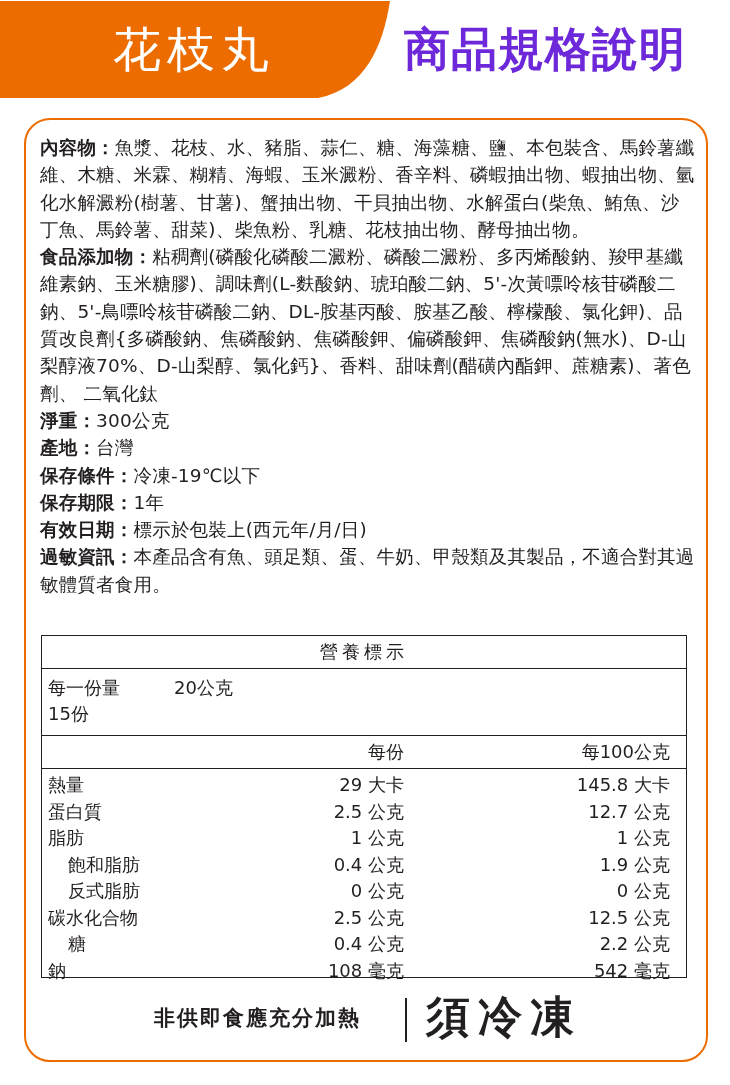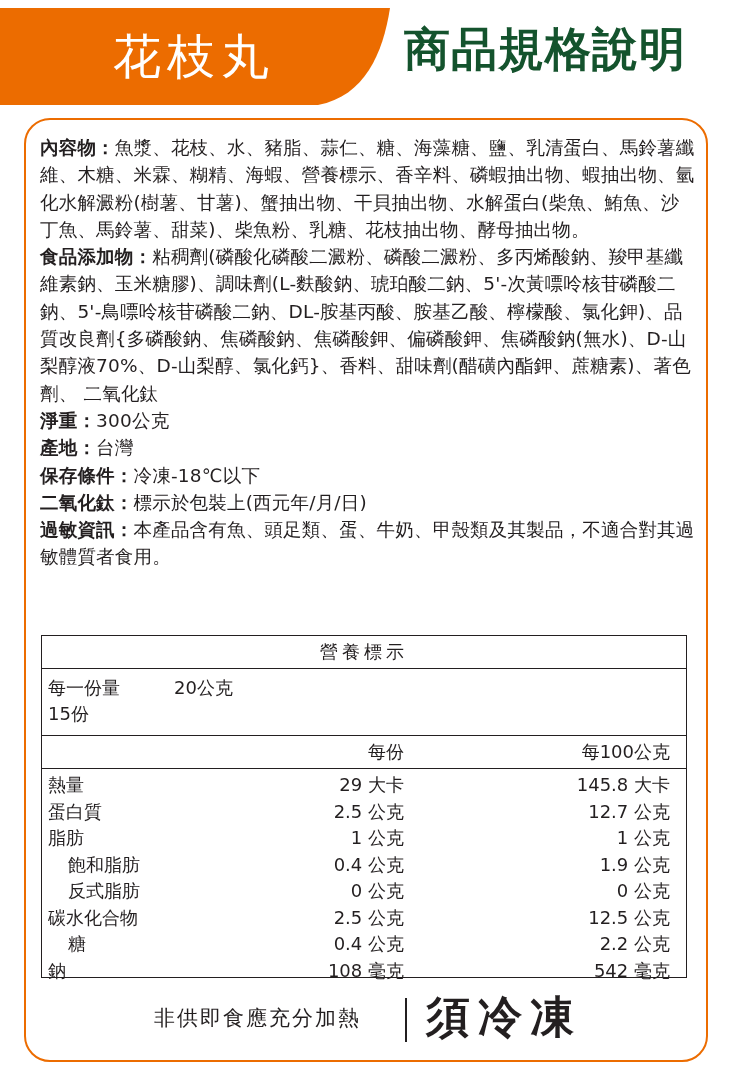--- a/index.html
+++ b/index.html
@@ -3,34 +3,34 @@
 <meta charset="utf-8">
 <style>
   html, body { margin:0; padding:0; }
   body {
     width:730px; height:1085px; position:relative; overflow:hidden;
     background:#ffffff;
     font-family:"DejaVu Sans", "Liberation Sans", sans-serif;
     color:#231f20;
   }
   .banner {
-    position:absolute; left:0; top:8px; width:392px; height:98px;
+    position:absolute; left:0; top:1px; width:392px; height:98px;
     overflow:hidden;
     padding-left:48px;
   }
   .banner svg { position:absolute; left:0; top:0; }
   .banner-title {
     position:absolute; left:0; top:0; width:380px; height:98px;
     line-height:96px; text-align:center; color:#ffffff;
     font-size:48px; letter-spacing:6px; padding-right:0;
   }
   .banner-title span { display:inline-block; padding-left:8px; }
   .page-title {
     position:absolute; left:404px; top:18px; width:300px; height:62px;
-    line-height:62px; color:#14532d; font-size:46px; letter-spacing:1px;
+    line-height:62px; color:#6d28d9; font-size:46px; letter-spacing:1px;
     white-space:nowrap; font-weight:bold;
   }
   .spec-box {
     position:absolute; left:24px; top:118px; width:680px; height:940px;
     border:2.5px solid #ec6c00; border-radius:26px; box-sizing:content-box;
   }
   .spec-text {
     position:absolute; left:40px; top:134px; width:656px;
     font-size:18.5px; line-height:27.3px; color:#231f20;
     letter-spacing:0.2px;
@@ -62,21 +62,21 @@
   .nrow { height:26.5px; line-height:26.5px; position:relative; }
   .nrow .name { position:absolute; left:6px; }
   .nrow.indent .name { left:26px; }
   .nrow .v1 { position:absolute; right:282px; white-space:pre; }
   .nrow .v2 { position:absolute; right:16px; white-space:pre; }
   .footer {
     position:absolute; left:140px; top:988px; width:460px; height:62px;
   }
   .footer-note {
     position:absolute; left:14px; top:16px; font-size:21px;
-    letter-spacing:2px; font-weight:normal; color:#231f20; white-space:nowrap;
+    letter-spacing:2px; font-weight:bold; color:#231f20; white-space:nowrap;
   }
   .footer-divider {
     position:absolute; left:265px; top:10px; width:2px; height:44px;
     background:#231f20;
   }
   .footer-big {
     position:absolute; left:286px; top:0px; font-size:44px;
     letter-spacing:8px; font-weight:bold; color:#231f20; white-space:nowrap;
   }
 </style>
@@ -90,26 +90,27 @@
   <div class="banner-title">
     <span>花枝丸</span>
   </div>
 </div>
 
 <div class="page-title">商品規格說明</div>
 
 <div class="spec-box"></div>
 
 <div class="spec-text">
-  <p class="spec-item"><span class="spec-label">內容物：</span><span>魚漿、花枝、水、豬脂、蒜仁、糖、海藻糖、鹽、乳清蛋白、馬鈴薯纖維、木糖、米霖、糊精、海蝦、營養標示、香辛料、磷蝦抽出物、蝦抽出物、氫化水解澱粉(樹薯、甘薯)、蟹抽出物、干貝抽出物、水解蛋白(柴魚、鮪魚、沙丁魚、馬鈴薯、甜菜)、柴魚粉、乳糖、花枝抽出物、酵母抽出物。</span></p>
+  <p class="spec-item"><span class="spec-label">內容物：</span><span>魚漿、花枝、水、豬脂、蒜仁、糖、海藻糖、鹽、本包裝含、馬鈴薯纖維、木糖、米霖、糊精、海蝦、玉米澱粉、香辛料、磷蝦抽出物、蝦抽出物、氫化水解澱粉(樹薯、甘薯)、蟹抽出物、干貝抽出物、水解蛋白(柴魚、鮪魚、沙丁魚、馬鈴薯、甜菜)、柴魚粉、乳糖、花枝抽出物、酵母抽出物。</span></p>
   <p class="spec-item"><span class="spec-label">食品添加物：</span><span>粘稠劑(磷酸化磷酸二澱粉、磷酸二澱粉、多丙烯酸鈉、羧甲基纖維素鈉、玉米糖膠)、調味劑(L-麩酸鈉、琥珀酸二鈉、5'-次黃嘌呤核苷磷酸二鈉、5'-鳥嘌呤核苷磷酸二鈉、DL-胺基丙酸、胺基乙酸、檸檬酸、氯化鉀)、品質改良劑{多磷酸鈉、焦磷酸鈉、焦磷酸鉀、偏磷酸鉀、焦磷酸鈉(無水)、D-山梨醇液70%、D-山梨醇、氯化鈣}、香料、甜味劑(醋磺內酯鉀、蔗糖素)、著色劑、 二氧化鈦</span></p>
   <p class="spec-item"><span class="spec-label">淨重：</span><span>300公克</span></p>
   <p class="spec-item"><span class="spec-label">產地：</span><span>台灣</span></p>
-  <p class="spec-item"><span class="spec-label">保存條件：</span><span>冷凍-18℃以下</span></p>
-  <p class="spec-item"><span class="spec-label">二氧化鈦：</span><span>標示於包裝上(西元年/月/日)</span></p>
+  <p class="spec-item"><span class="spec-label">保存條件：</span><span>冷凍-19℃以下</span></p>
+  <p class="spec-item"><span class="spec-label">保存期限：</span><span>1年</span></p>
+  <p class="spec-item"><span class="spec-label">有效日期：</span><span>標示於包裝上(西元年/月/日)</span></p>
   <p class="spec-item"><span class="spec-label">過敏資訊：</span><span>本產品含有魚、頭足類、蛋、牛奶、甲殼類及其製品，不適合對其過敏體質者食用。</span></p>
 </div>
 
 <div class="nut-table">
   <div class="nut-title">營養標示</div>
   <div class="serving">
     <div class="serving-row">
       <span class="serving-label">每一份量</span>
       <span>20公克</span>
     </div>

